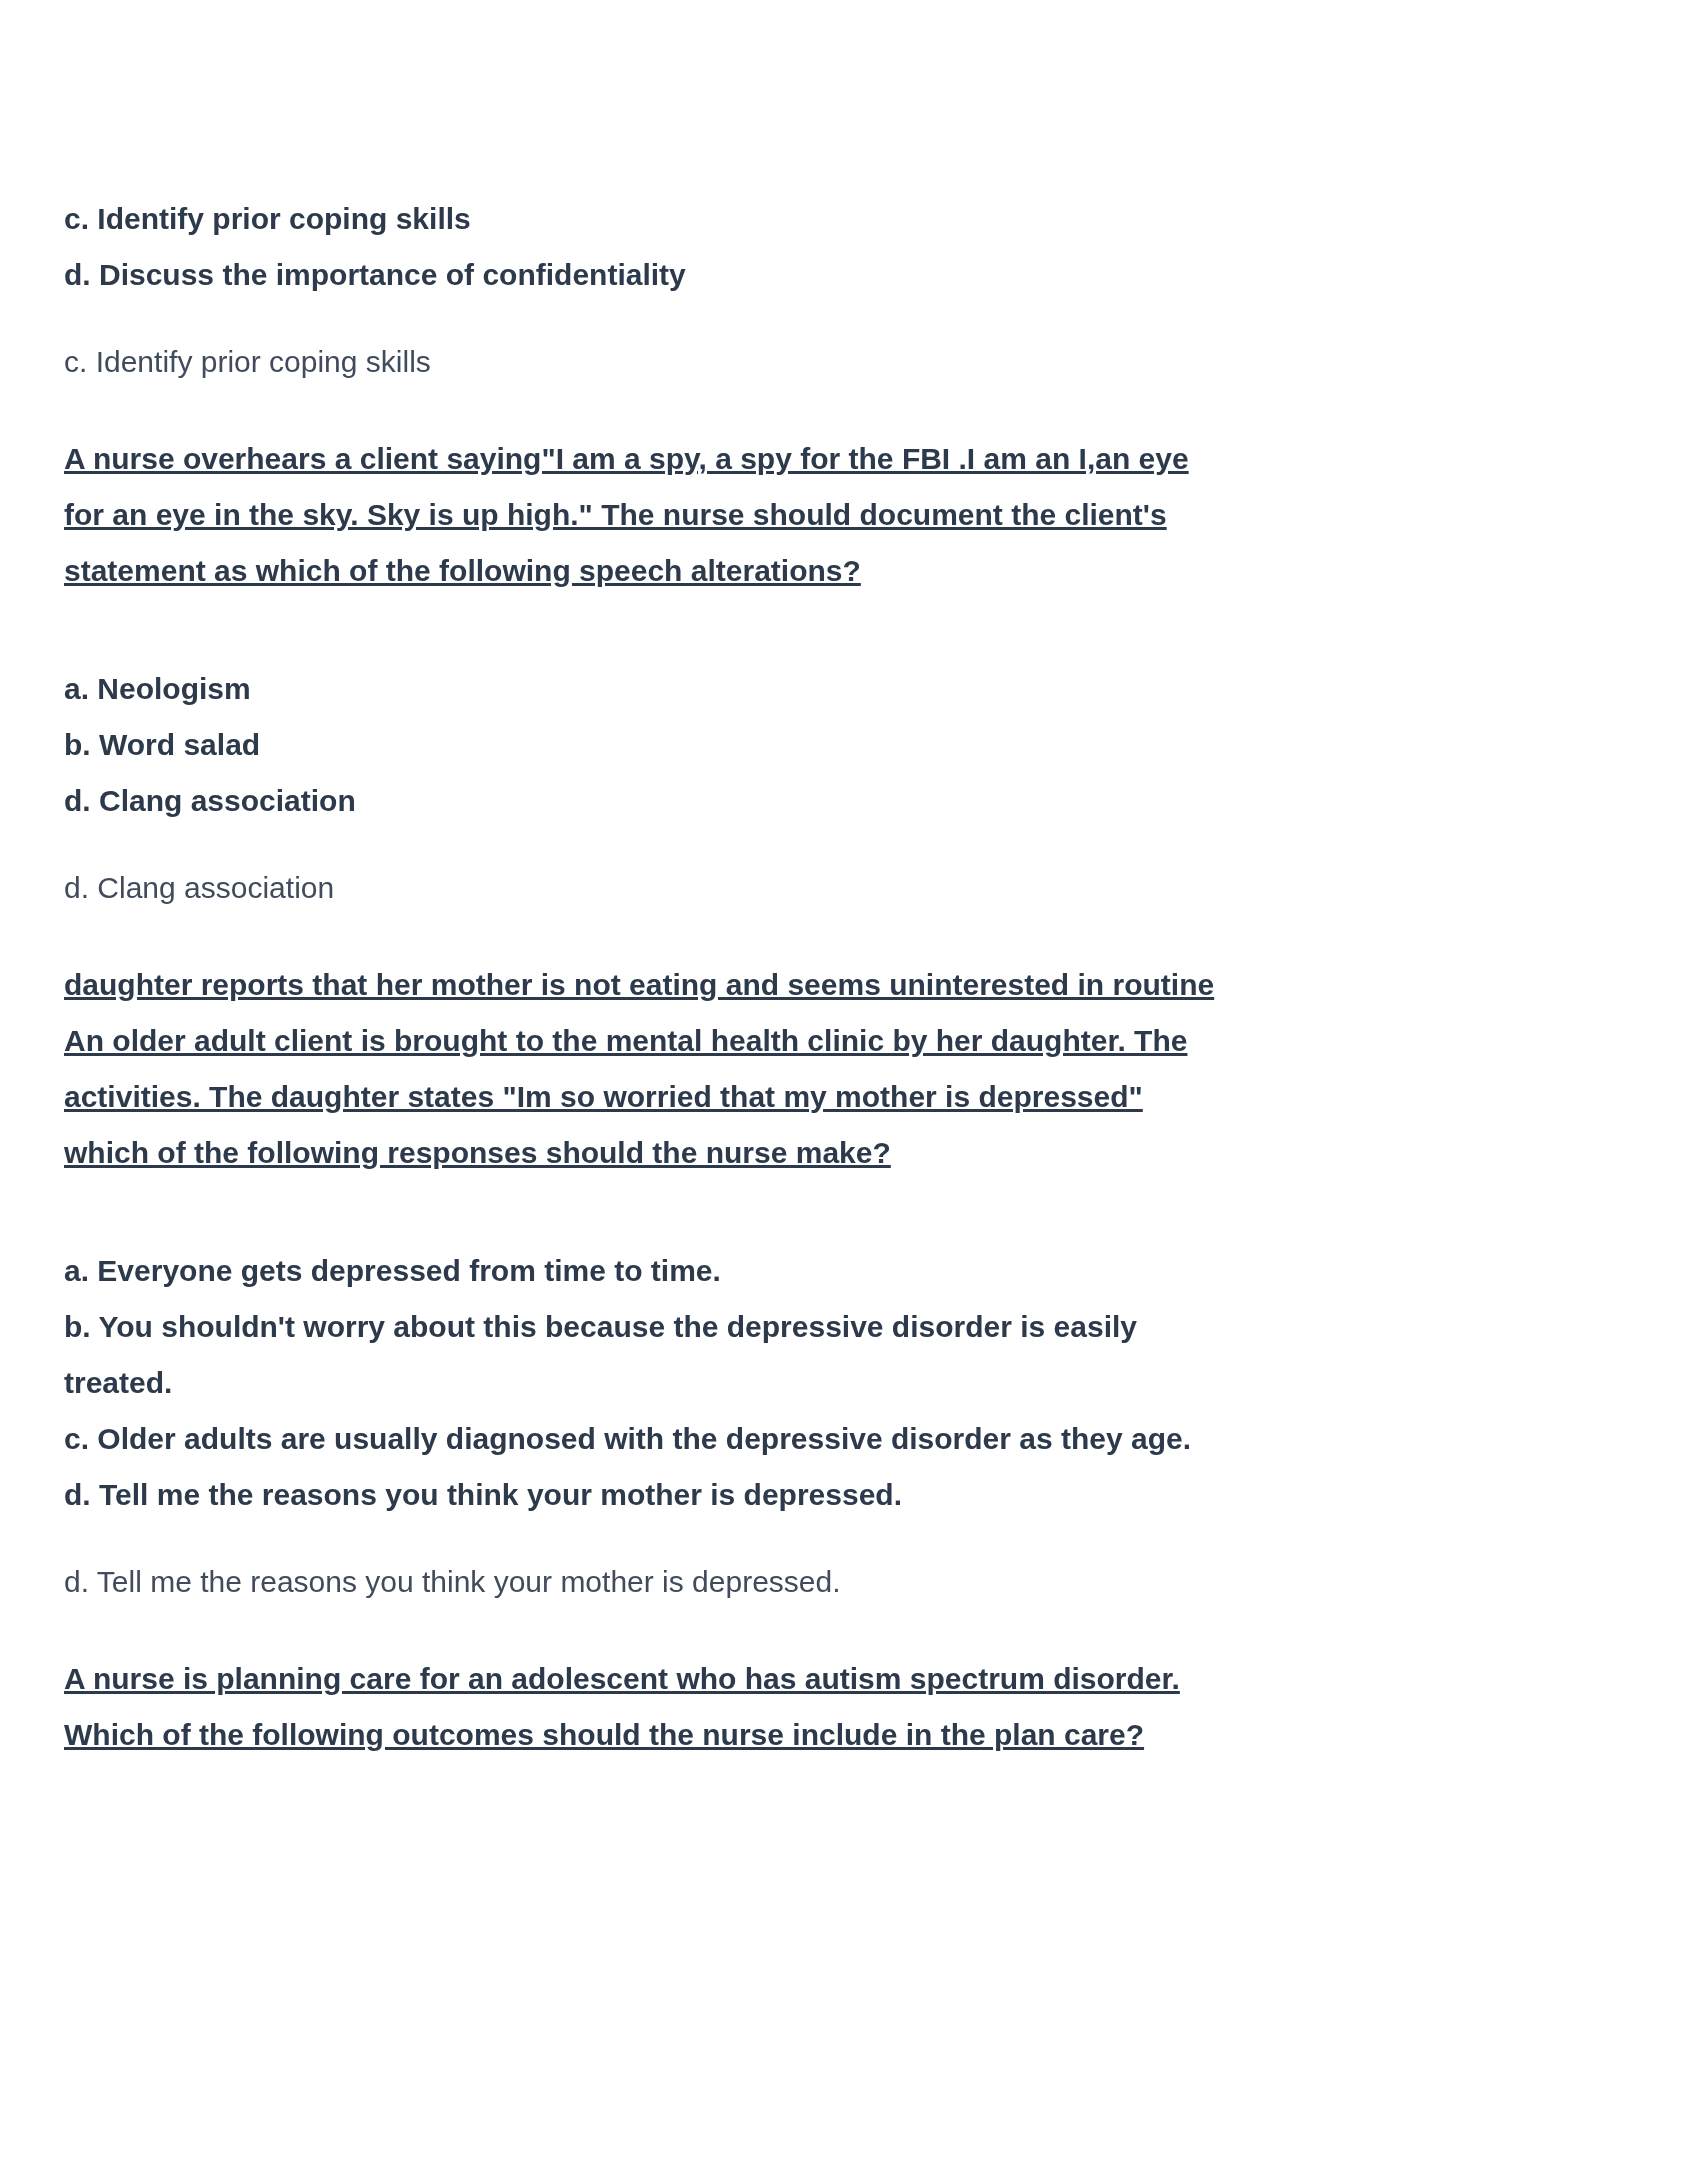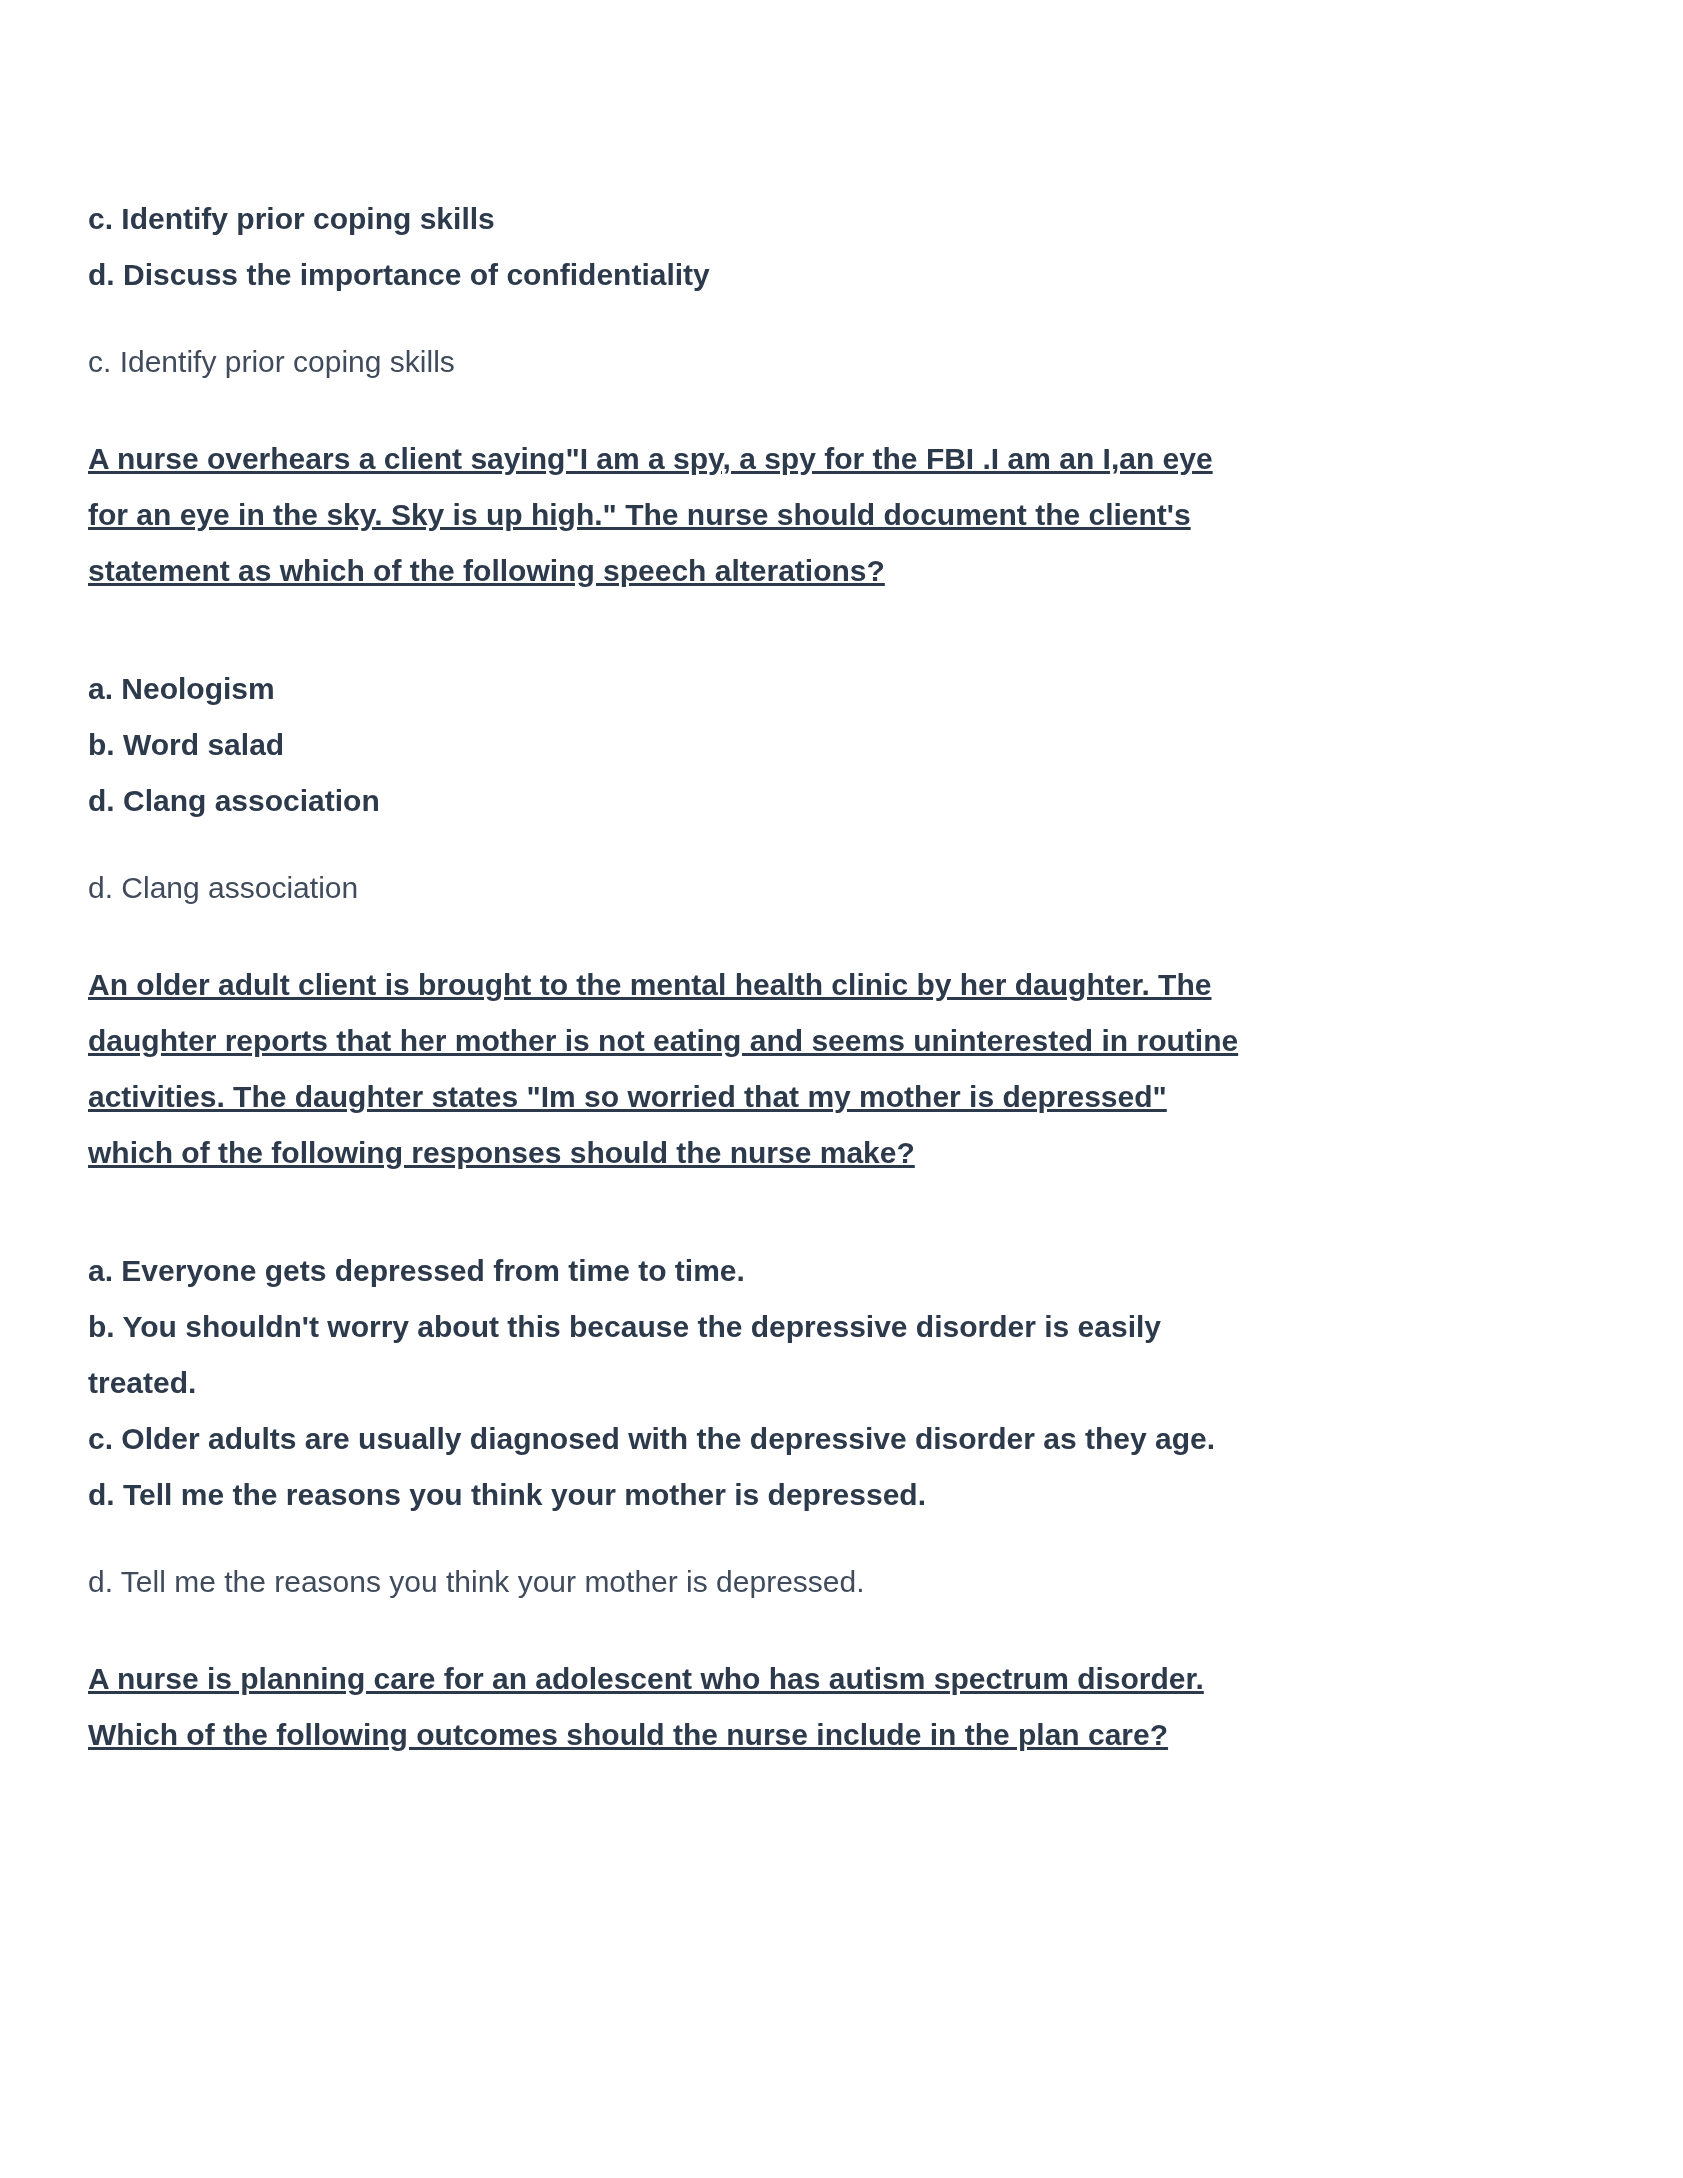--- a/index.html
+++ b/index.html
@@ -9,21 +9,21 @@
   }
   body {
     width: 1683px;
     height: 2178px;
     overflow: hidden;
   }
   .doc-page {
     box-sizing: border-box;
     width: 1683px;
     height: 2178px;
-    padding: 191px 257px 0 88px;
+    padding: 191px 257px 0 64px;
     font-family: "Liberation Sans", sans-serif;
     font-size: 30px;
     line-height: 56px;
     background: #ffffff;
   }
   .block { margin: 0; }
   .block.question,
   .block.options {
     font-weight: 700;
     color: #2d3a4b;
@@ -58,22 +58,22 @@
     </div>
     <div class="block options">
       <div class="line">a. Neologism</div>
       <div class="line">b. Word salad</div>
       <div class="line">d. Clang association</div>
     </div>
     <div class="block answer">
       <div class="line">d. Clang association</div>
     </div>
     <div class="block question">
+      <div class="line">daughter reports that her mother is not eating and seems uninterested in routine</div>
       <div class="line">An older adult client is brought to the mental health clinic by her daughter. The</div>
-      <div class="line">daughter reports that her mother is not eating and seems uninterested in routine</div>
       <div class="line">activities. The daughter states "Im so worried that my mother is depressed"</div>
       <div class="line">which of the following responses should the nurse make?</div>
     </div>
     <div class="block options">
       <div class="line">a. Everyone gets depressed from time to time.</div>
       <div class="line">b. You shouldn't worry about this because the depressive disorder is easily</div>
       <div class="line">treated.</div>
       <div class="line">c. Older adults are usually diagnosed with the depressive disorder as they age.</div>
       <div class="line">d. Tell me the reasons you think your mother is depressed.</div>
     </div>

